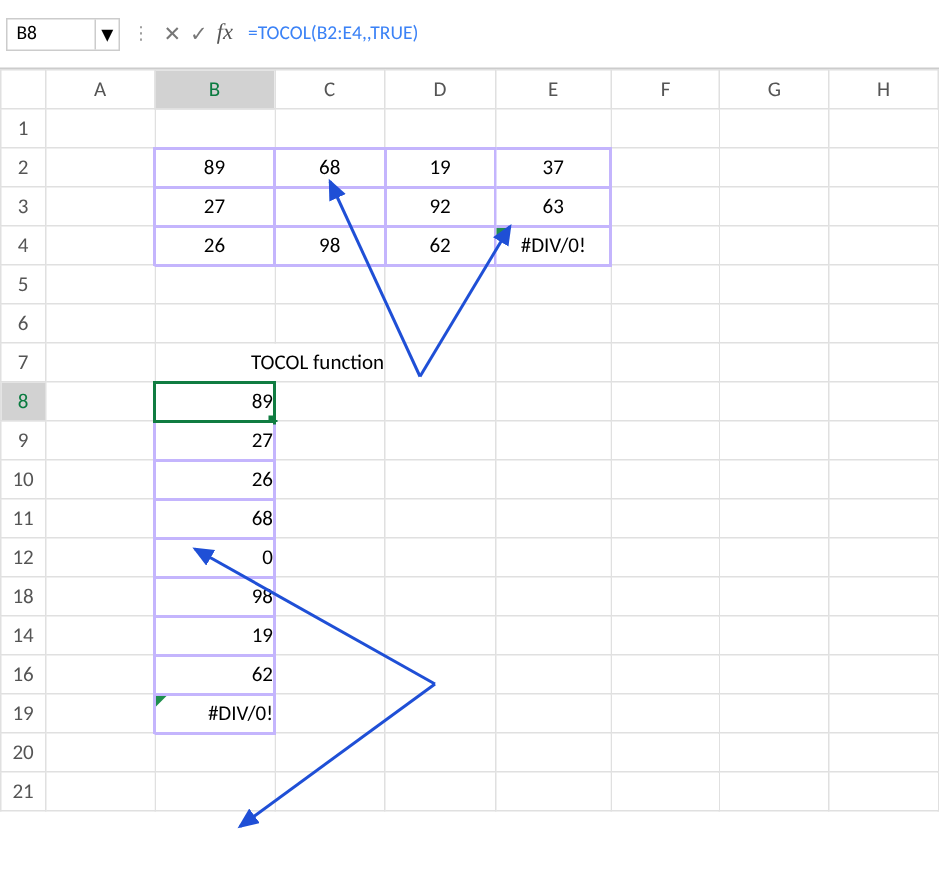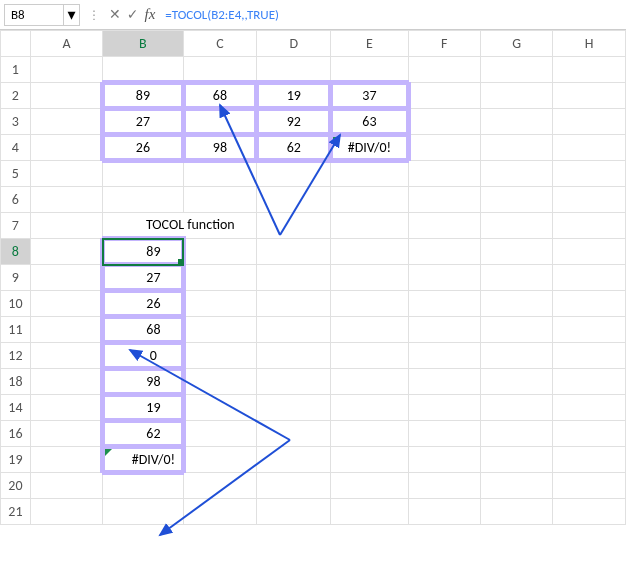--- a/index.html
+++ b/index.html
@@ -1,34 +1,34 @@
 <!DOCTYPE html>
 <html><head>
 <meta charset="utf-8">
 <style>
   * { box-sizing: border-box; margin: 0; padding: 0; font-family: Calibri, Arial, sans-serif; }
   body { background: #fff; width: 626px; height: 586px; overflow: hidden; position: relative; }
-  .fbar { height: 30px; display: flex; align-items: center; border-bottom: 1px solid #ccc; background: #fff; padding: 2px 4px; gap: 6px; }
+  .fbar { height: 46px; display: flex; align-items: center; border-bottom: 1px solid #ccc; background: #fff; padding: 2px 4px; gap: 6px; }
   .namebox { display: flex; align-items: center; border: 1px solid #ccc; height: 22px; background: #fff; }
   .namebox .nbtext { width: 58px; padding: 0 6px; font-size: 13px; }
   .namebox .nbdrop { width: 16px; display:flex; align-items:center; justify-content:center; border-left:1px solid #ccc; height:100%; }
   .dots { font-size: 12px; color:#999; letter-spacing:1px; padding:0 2px;}
   .fx-btns { display:flex; align-items:center; gap:6px; color:#777; }
   .fx-btns span { font-size: 14px; }
   .fx-btns .fx { font-style: italic; font-family: 'Times New Roman', serif; font-size: 15px; color:#555;}
   .formula { flex:1; font-size: 13px; padding-left: 4px; color:#3b82f6; }
   .grid-wrap { position: relative; }
   table.sheet { border-collapse: collapse; table-layout: fixed; }
   table.sheet td, table.sheet th { border: 1px solid #e0e0e0; font-size: 14px; height: 26px; padding: 0; }
   th.colh { background: #fff; color:#555; font-weight: normal; text-align: center; font-size: 13px; height:22px; }
   th.rowh { background: #fff; color:#555; font-weight: normal; text-align: center; width: 32px; font-size: 13px; }
   th.colh.active, th.rowh.active { background: #d2d2d2; color:#0a7b40; }
   td.cell { background: #fff; text-align: center; position: relative; }
-  td.cell.left { text-align: center; padding-left: 21px; }
-  td.cell.bordered { border: 5px solid #c4b5fd; }
+  td.cell.left { text-align: right; padding-left: 21px; }
+  td.cell.bordered { border: 2px solid #c4b5fd; }
   td.cell.selected { outline: 2px solid #107c41; outline-offset: -1px; background:#fff; }
   .spill { border: 1px solid #6fa8dc; }
   .spill-handle { position:absolute; right:-3px; bottom:-3px; width:6px; height:6px; background:#107c41; }
   .errflag { position:absolute; top:0; left:0; width:0; height:0; border-top:7px solid #1f8f4e; border-right:7px solid transparent; }
   .corner { width:32px; height:22px; background:#fff; }
   th.colh { width: 82px; }
   svg.arrows { position:absolute; top:0; left:0; pointer-events:none; }
 </style>
 </head>
 <body>

